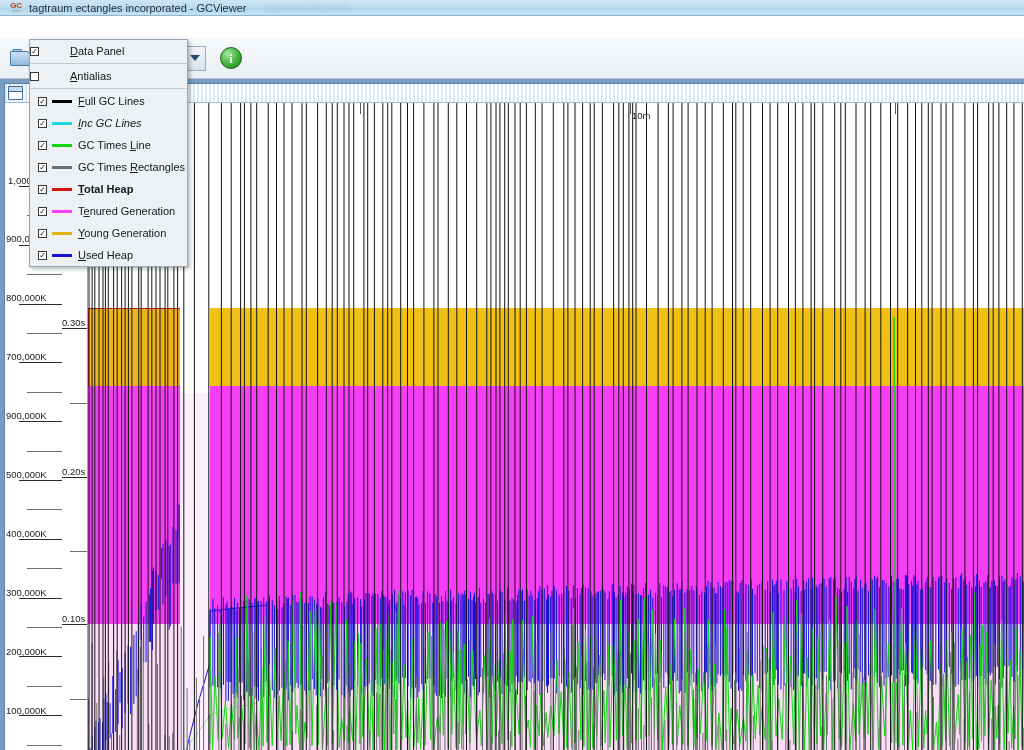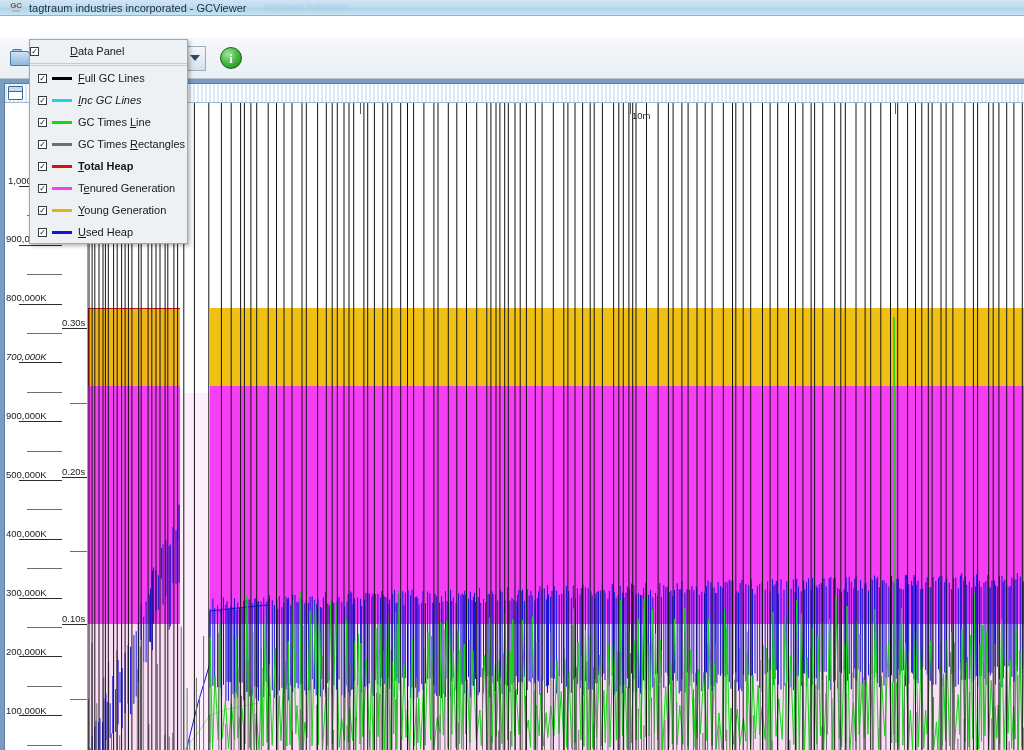--- a/index.html
+++ b/index.html
@@ -281,21 +281,21 @@
 </head>
 <body>
 
 <div id="app">
 
   <div class="titlebar">
     <div class="gc-logo">
       <span class="gc-main">GC</span>
       <span class="gc-sub">viewer</span>
     </div>
-    <span class="title-text">tagtraum industries incorporated - GCViewer</span>
+    <span class="title-text">tagtraum ectangles incorporated - GCViewer</span>
     <span class="title-ghost">tagtraum industries</span>
   </div>
 
 
   <div class="toolbar">
     <div class="tb-btn">
       <div class="folder-icon">
         <div class="flap"></div>
           <div class="back"></div>
       </div>
@@ -550,21 +550,21 @@
               <div class="time-tick-label" style="left:542px;">10m</div>
               <div class="time-tick" style="left:807px;"></div>
             </div>
 
           </div>
 
           <div class="axis-mem">
             <div class="tick-label" style="left:3px;  top:73px;">1,000,000K</div>
             <div class="tick-label" style="left:1px;  top:131px;">900,000K</div>
             <div class="tick-label" style="left:1px;  top:190px;">800,000K</div>
-            <div class="tick-label" style="left:1px;  top:249px;font-style:italic;">700,000K</div>
+            <div class="tick-label" style="left:1px;  top:249px;">700,000K</div>
             <div class="tick-label" style="left:1px;  top:308px;">900,000K</div>
             <div class="tick-label" style="left:1px;  top:367px;">500,000K</div>
             <div class="tick-label" style="left:1px;  top:426px;">400,000K</div>
             <div class="tick-label" style="left:1px;  top:485px;">300,000K</div>
             <div class="tick-label" style="left:1px;  top:544px;">200,000K</div>
             <div class="tick-label" style="left:1px;  top:603px;">100,000K</div>
 
             <div id="memticks">
                 <div class="tick-line-major" style="left:14px;top:83px;width:43px;"></div>
                 <div class="tick-line-major" style="left:14px;top:142px;width:43px;"></div>
@@ -615,20 +615,27 @@
               background:#eef1f4; border:1px solid #9aa7b4;
               box-shadow:2px 2px 4px rgba(0,0,0,0.28); z-index:500;">
       <div style="display:flex;align-items:center;height:22px;padding-left:8px;font-size:11px;color:#15181c;padding-left:0px;">
         <span style="display:flex;align-items:center;">
           <span style="display:inline-block;width:9px;height:9px;border:1px solid #3a3a3a;background:#fff;position:relative;font-size:8px;line-height:8px;text-align:center;color:#111;">✓</span>
         </span>
         <span style="display:inline-block;width:31px;"></span>
         <span style="white-space:nowrap;"><u>D</u>ata Panel</span>
       </div>
       <div style="height:1px;background:#c3ccd5;margin:1px 0;"></div>
+      <div style="display:flex;align-items:center;height:22px;padding-left:8px;font-size:11px;color:#15181c;padding-left:0px;">
+        <span style="display:flex;align-items:center;">
+          <span style="display:inline-block;width:9px;height:9px;border:1px solid #3a3a3a;background:#fff;"></span>
+        </span>
+        <span style="display:inline-block;width:31px;"></span>
+        <span style="white-space:nowrap;"><u>A</u>ntialias</span>
+      </div>
       <div style="height:1px;background:#c3ccd5;margin:1px 0;"></div>
       <div style="display:flex;align-items:center;height:22px;padding-left:8px;font-size:11px;color:#15181c;">
         <span style="display:flex;align-items:center;">
           <span style="display:inline-block;width:9px;height:9px;border:1px solid #3a3a3a;background:#fff;position:relative;font-size:8px;line-height:8px;text-align:center;color:#111;">✓</span>
         </span>
         <span style="display:inline-block;width:20px;height:3px;background:#000000;margin:0 6px 0 5px;vertical-align:middle;"></span>
         <span style="white-space:nowrap;"><u>F</u>ull GC Lines</span>
       </div>
       <div style="display:flex;align-items:center;height:22px;padding-left:8px;font-size:11px;color:#15181c;">
         <span style="display:flex;align-items:center;">

